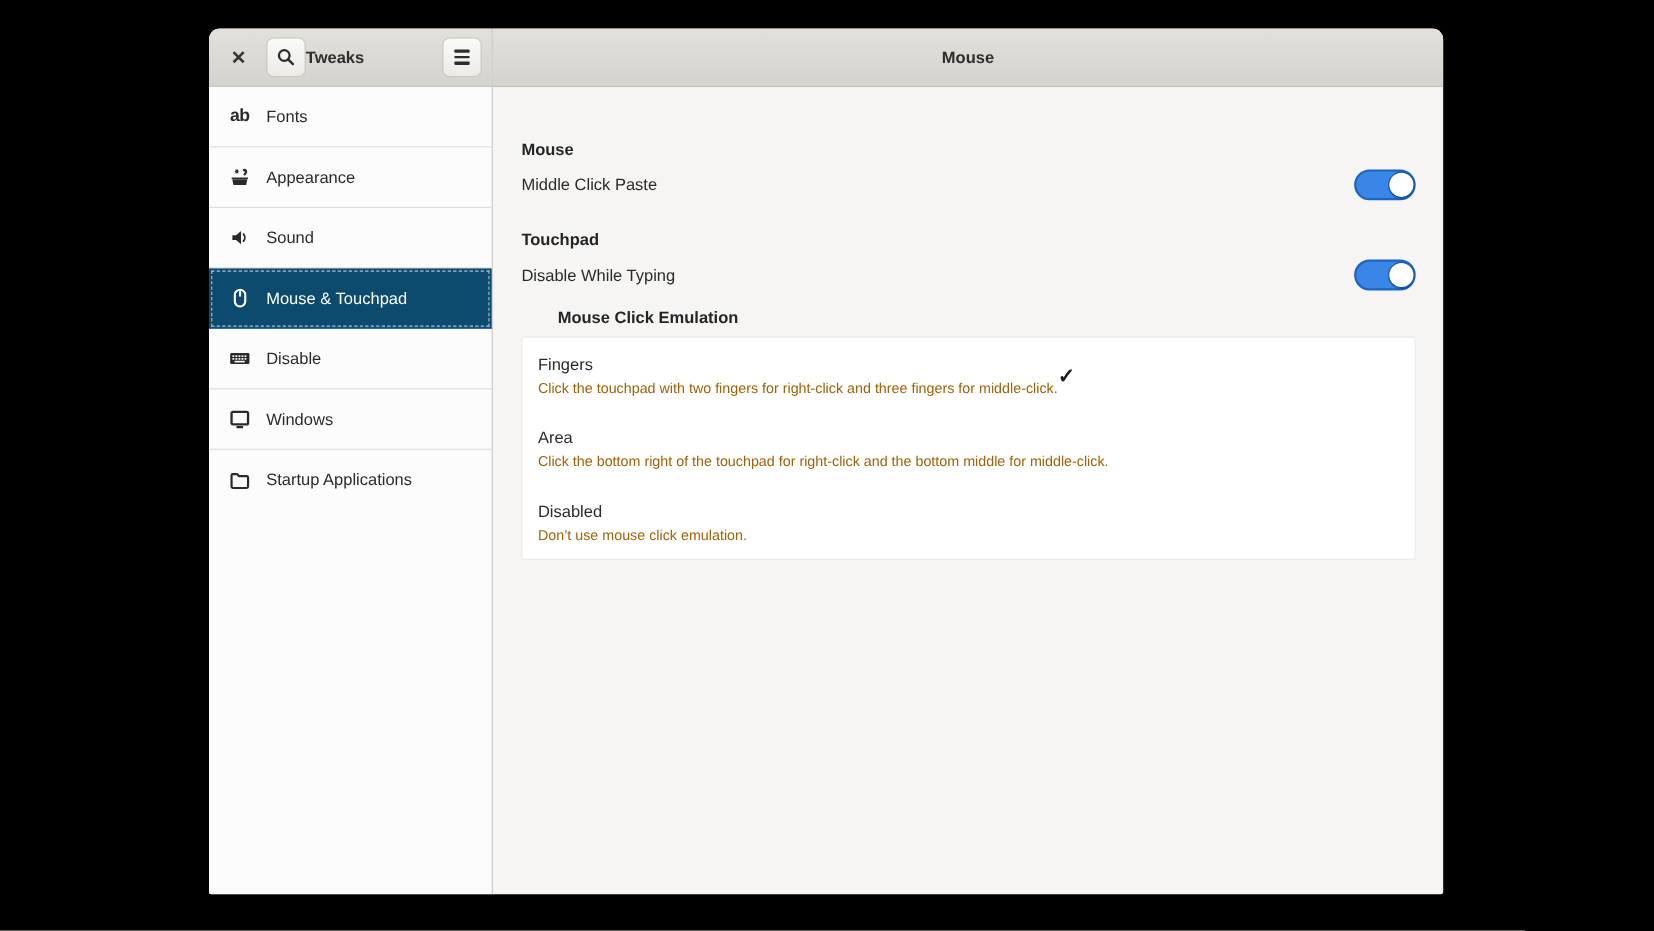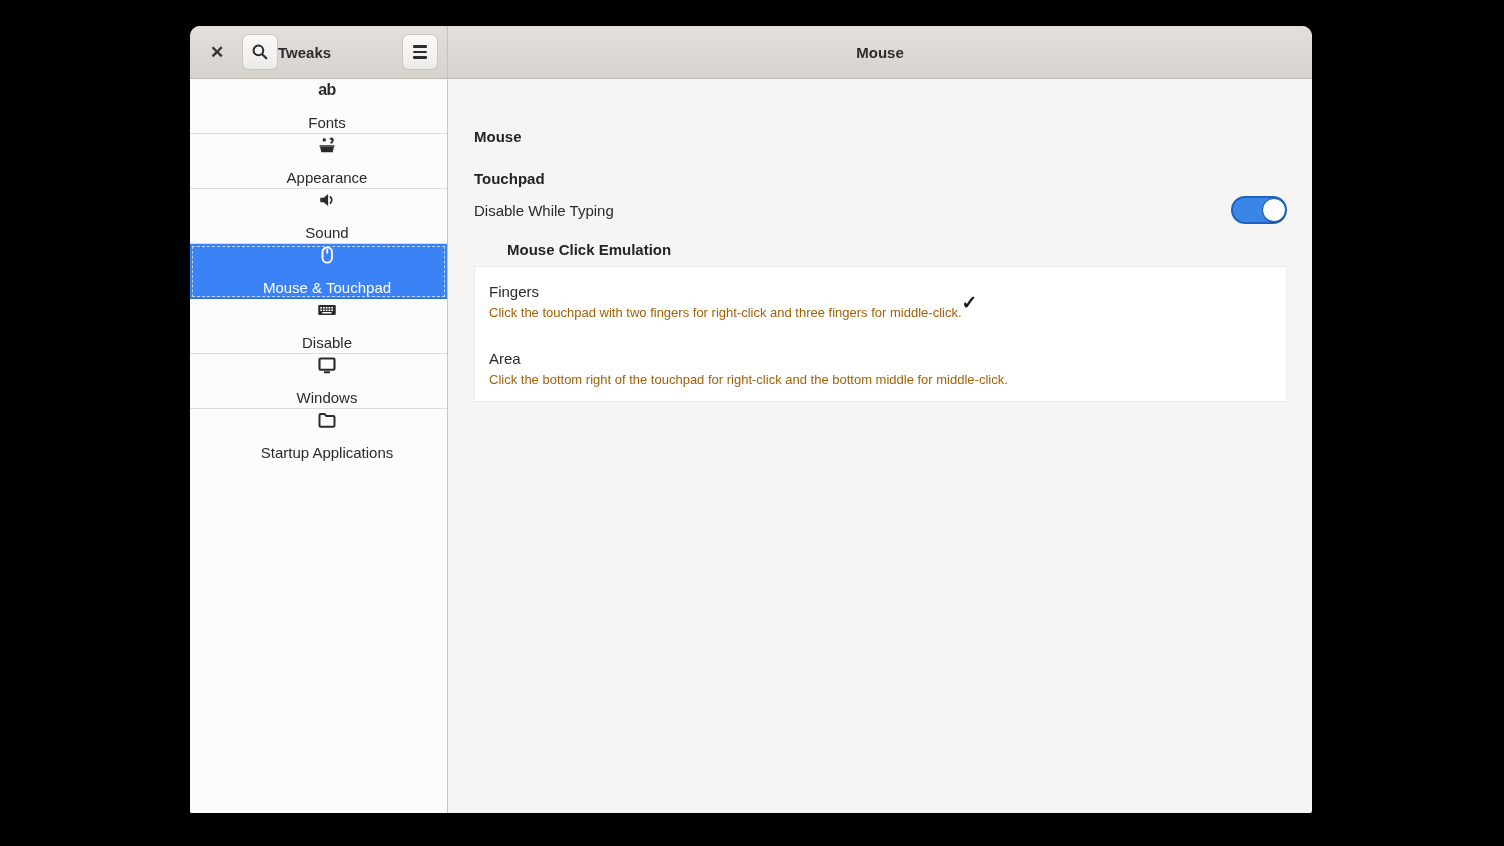--- a/index.html
+++ b/index.html
@@ -39,25 +39,25 @@
     display:flex; align-items:center; justify-content:center; margin-right:13px;
   }
   .menu-lines { display:flex; flex-direction:column; gap:3px; }
   .menu-lines span { display:block; width:14px; height:2.4px; background:#2d2d2d; border-radius:1px; }
   
   .sidebar { background:#fcfcfc; border-right:1px solid #c9c5c0; box-sizing:border-box; }
   .side-item {
     height:55px; display:flex; align-items:center; gap:13px;
     padding-left:17px; box-sizing:border-box;
     border-bottom:1px solid #dcdcdc;
-    font-size:15px; color:#2a2a2a; cursor:pointer;flex-direction:column;
+    font-size:15px; color:#2a2a2a; cursor:pointer;
   }
   .side-item:last-child { border-bottom:none; }
   .side-item.selected {
-    background:#3b82f6; color:#ffffff;
+    background:#0c4a6e; color:#ffffff;
     outline:1px dashed rgba(255,255,255,.65); outline-offset:-3px;
     border-bottom-color:#2a6cbf;
   }
   .side-icon { width:22px; height:20px; display:flex; align-items:center; justify-content:center; flex:0 0 22px; }
   .side-icon svg { display:block; }
   .ab-glyph { font-weight:bold; font-size:16px; letter-spacing:-0.5px; line-height:1; }
   
   .main { padding:0 25px 0 26px; box-sizing:border-box; overflow:hidden; }
   .section-heading {
     margin:0; font-size:15px; font-weight:bold; color:#242424; line-height:22px;
@@ -196,20 +196,26 @@
             <path d="M2 4.2c0-.6.4-1 1-1h3l1.4 1.5H13c.6 0 1 .4 1 1v6.6c0 .6-.4 1-1 1H3c-.6 0-1-.4-1-1z" fill="none" stroke="#2a2a2a" stroke-width="1.6" stroke-linejoin="round"></path>
           </svg>
       </span>
       <span>Startup Applications</span>
     </div>
   </nav>
 
   <main class="main">
 
     <h2 class="section-heading" id="heading-mouse">Mouse</h2>
+    <div class="toggle-row">
+      <span>Middle Click Paste</span>
+      <div class="switch">
+          <div class="knob"></div>
+        </div>
+    </div>
 
     <h2 class="section-heading" id="heading-touchpad">Touchpad</h2>
     <div class="toggle-row">
       <span>Disable While Typing</span>
       <div class="switch">
           <div class="knob"></div>
         </div>
     </div>
 
     <h2 class="section-heading" id="heading-emulation">Mouse Click Emulation</h2>
@@ -221,16 +227,23 @@
         </div>
         <span class="check">✓</span>
       </div>
       <div class="option-row">
         <div class="option-text">
           <div class="option-title">Area</div>
           <div class="option-subtitle">Click the bottom right of the touchpad for right-click and the bottom middle for middle-click.</div>
         </div>
         <span class="check">✓</span>
       </div>
+      <div class="option-row">
+        <div class="option-text">
+          <div class="option-title">Disabled</div>
+          <div class="option-subtitle">Don’t use mouse click emulation.</div>
+        </div>
+        <span class="check">✓</span>
+      </div>
     </div>
 
   </main>
 </div>
 
 </body></html>

